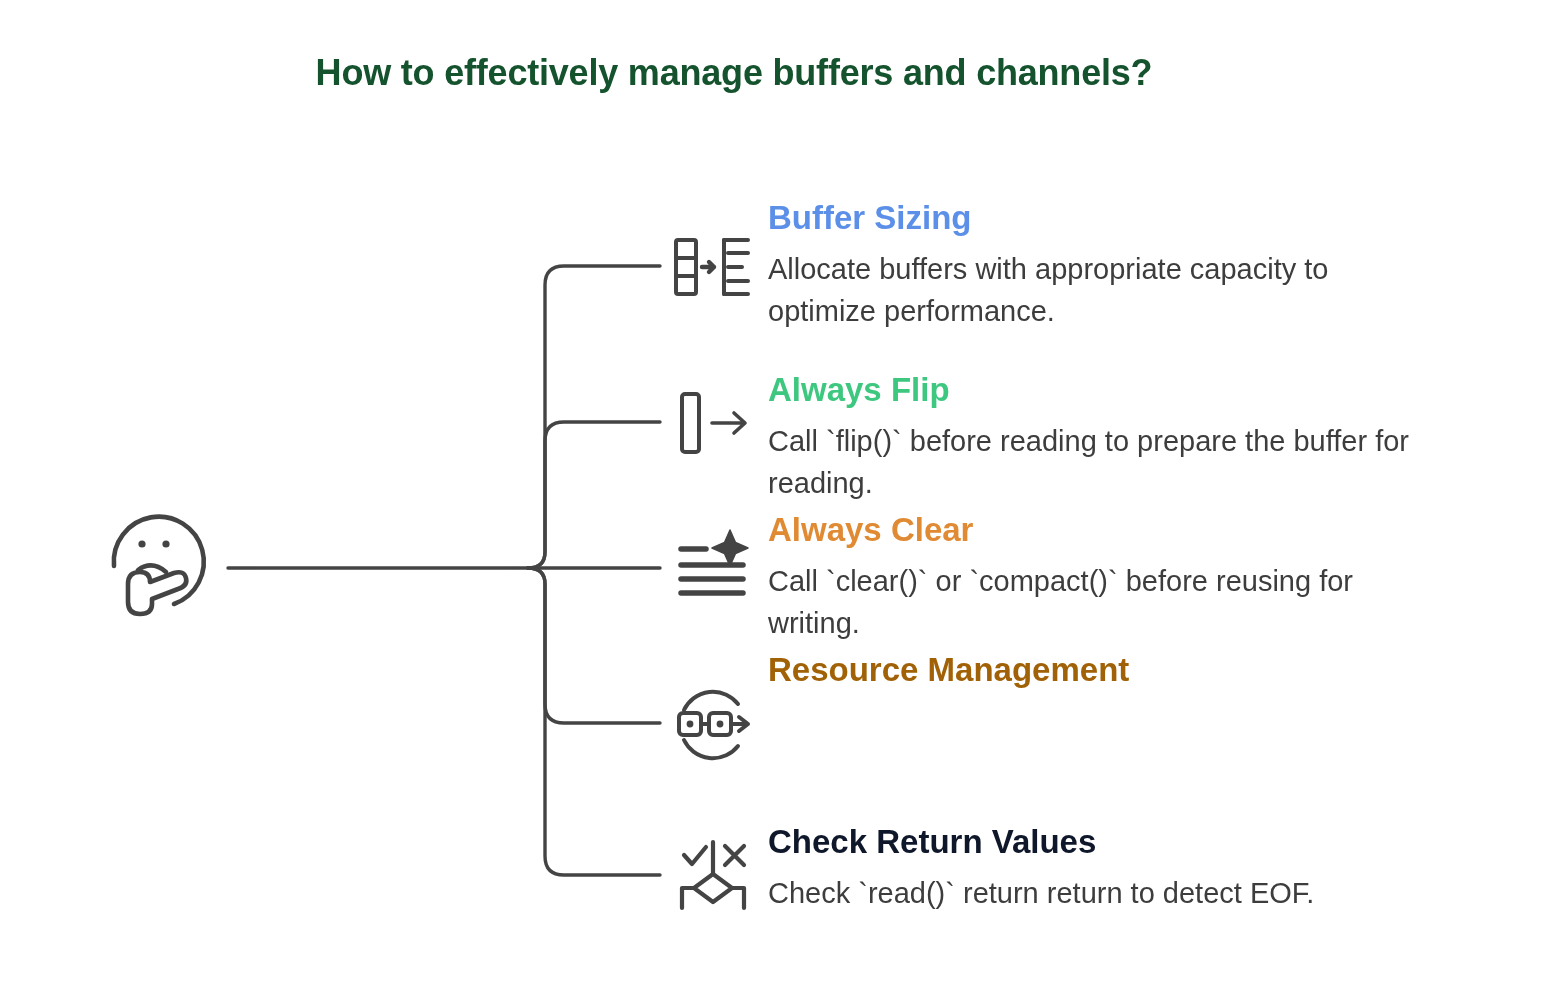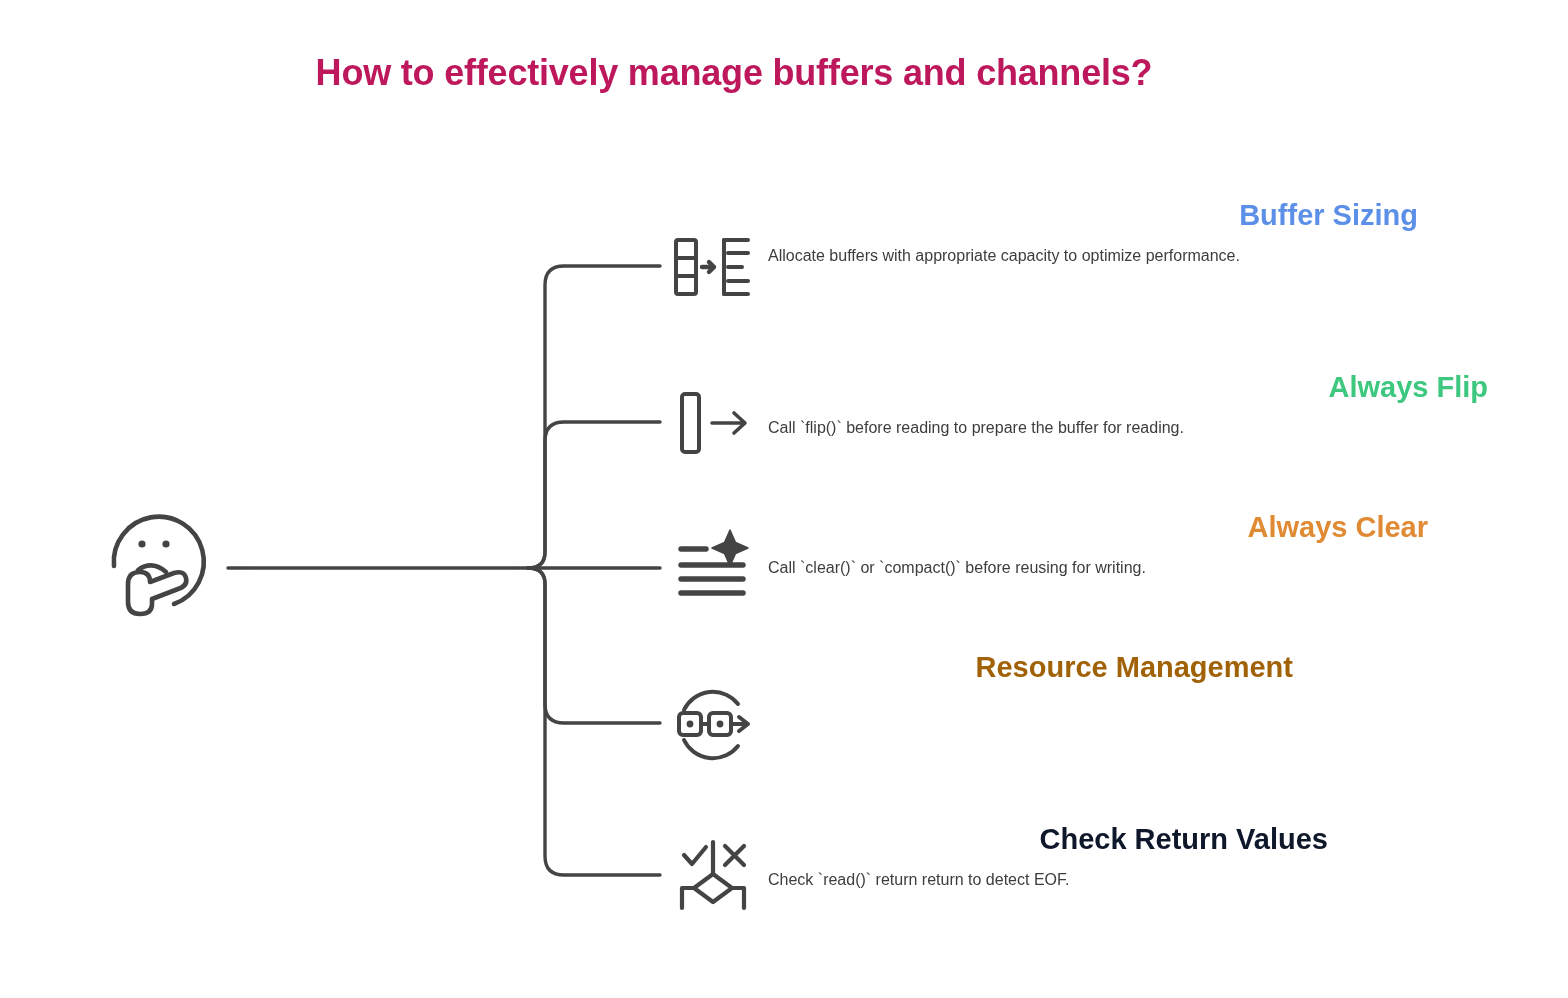--- a/index.html
+++ b/index.html
@@ -16,21 +16,21 @@
     overflow: hidden;
   }
   #title {
     position: absolute;
     left: 0;
     top: 52px;
     width: 1468px;
     text-align: center;
     font-size: 36px;
     font-weight: bold;
-    color: #be185d;
+    color: #14532d;
     letter-spacing: -0.2px;
   }
   #connectors {
     position: absolute;
     left: 0;
     top: 0;
     width: 1568px;
     height: 998px;
     pointer-events: none;
   }
@@ -45,28 +45,27 @@
     position: absolute;
     left: 768px;
   }
   .branch-icon {
     position: absolute;
     left: 668px;
     width: 90px;
     height: 90px;
   }
   .branch-title {
-    font-size: 29px;
+    font-size: 33px;
     font-weight: bold;
     line-height: 1.1;
     white-space: nowrap;
-    text-align: right;
   }
   .branch-desc {
-    font-size: 16px;
+    font-size: 29px;
     color: #3d3d3d;
     line-height: 1.45;
     margin-top: 12px;
   }
 </style>
 </head>
 <body>
 
 <div id="canvas">
 

